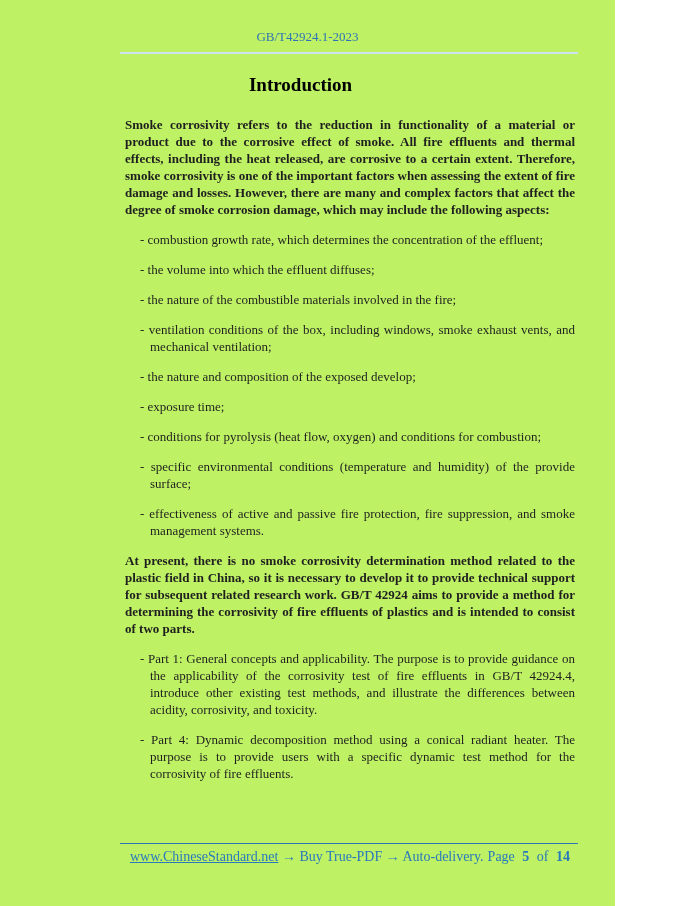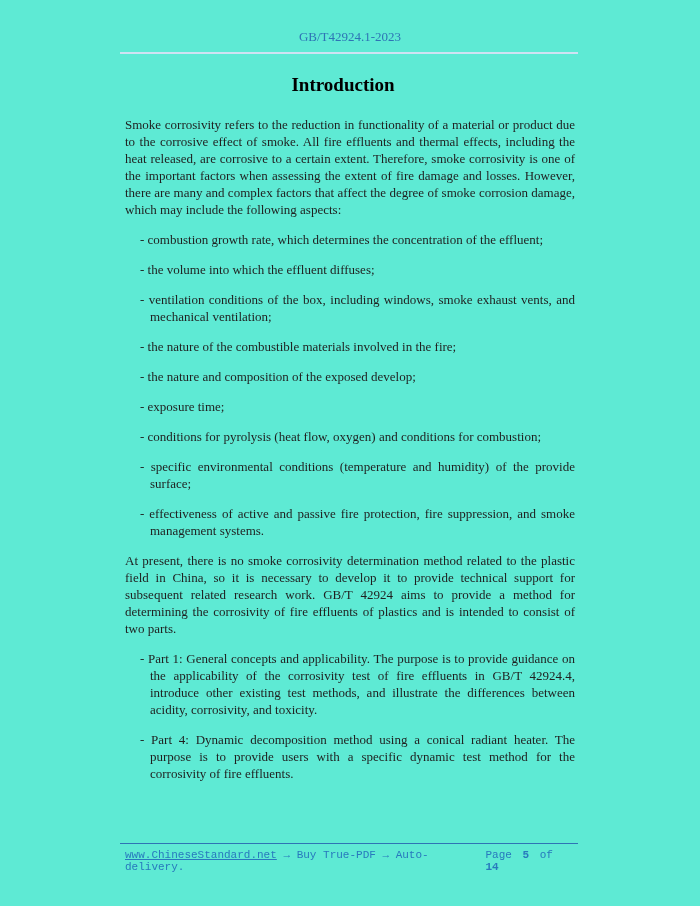--- a/index.html
+++ b/index.html
@@ -1,21 +1,21 @@
 <!DOCTYPE html>
 <html><head>
 <meta charset="utf-8">
 <style>
   * { margin: 0; padding: 0; box-sizing: border-box; }
   html, body { background: #ffffff; }
   .page {
     position: relative;
-    width: 700px;
+    width: 615px;
     height: 906px;
-    background: #5eead4;
+    background: #bef264;
     overflow: hidden;
     font-family: "Liberation Serif", "DejaVu Serif", serif;
     color: #1f1f1f;
   }
   .header-text {
     position: absolute;
     top: 29px; left: 0; right: 0;
     text-align: center;
     font-size: 13px;
     color: #2e74b5;
@@ -35,21 +35,21 @@
     color: #000000;
   }
   .content {
     position: absolute;
     top: 116px; left: 125px;
     width: 450px;
     font-size: 13px;
     line-height: 17px;
     text-align: justify;
   }
-  .para { margin-bottom: 13px; }
+  .para { margin-bottom: 13px; font-weight: bold; }
   .bullet {
     margin-bottom: 13px;
     padding-left: 25px;
     text-indent: -10px;
   }
   .note {
     margin-top: 0px;
     font-size: 11.5px;
     line-height: 21px;
     text-align: left;
@@ -58,24 +58,24 @@
     position: absolute;
     top: 843px; left: 120px;
     width: 458px; height: 1px;
     background: #2e74b5;
   }
   .footer {
     position: absolute;
     top: 849px; left: 125px;
     width: 450px;
     display: flex;
-    justify-content: flex-start;
+    justify-content: center;
     align-items: baseline;
-    font-family: Liberation Mono, monospace;
-    font-size: 11px;
+    font-family: Liberation Serif, serif;
+    font-size: 14px;
     color: #2879bd;
   }
   .footer a, .footer .link {
     color: #2879bd;
     text-decoration: underline;
     cursor: pointer;
   }
   .footer .page-indicator span { margin-left: 4px; }
   .footer .bold { font-weight: bold; }
 </style>
@@ -88,22 +88,22 @@
   <div class="header-rule"></div>
 
   <div class="page-title">Introduction</div>
 
   <div class="content">
 
     <div class="para">Smoke corrosivity refers to the reduction in functionality of a material or product due to the corrosive effect of smoke. All fire effluents and thermal effects, including the heat released, are corrosive to a certain extent. Therefore, smoke corrosivity is one of the important factors when assessing the extent of fire damage and losses. However, there are many and complex factors that affect the degree of smoke corrosion damage, which may include the following aspects:</div>
 
     <div class="bullet">- combustion growth rate, which determines the concentration of the effluent;</div>
     <div class="bullet">- the volume into which the effluent diffuses;</div>
+    <div class="bullet">- the nature of the combustible materials involved in the fire;</div>
     <div class="bullet">- ventilation conditions of the box, including windows, smoke exhaust vents, and mechanical ventilation;</div>
-    <div class="bullet">- the nature of the combustible materials involved in the fire;</div>
     <div class="bullet">- the nature and composition of the exposed develop;</div>
     <div class="bullet">- exposure time;</div>
     <div class="bullet">- conditions for pyrolysis (heat flow, oxygen) and conditions for combustion;</div>
     <div class="bullet">- specific environmental conditions (temperature and humidity) of the provide surface;</div>
     <div class="bullet">- effectiveness of active and passive fire protection, fire suppression, and smoke management systems.</div>
 
     <div class="para">At present, there is no smoke corrosivity determination method related to the plastic field in China, so it is necessary to develop it to provide technical support for subsequent related research work. GB/T 42924 aims to provide a method for determining the corrosivity of fire effluents of plastics and is intended to consist of two parts.</div>
 
     <div class="bullet">- Part 1: General concepts and applicability. The purpose is to provide guidance on the applicability of the corrosivity test of fire effluents in GB/T 42924.4, introduce other existing test methods, and illustrate the differences between acidity, corrosivity, and toxicity.</div>
     <div class="bullet">- Part 4: Dynamic decomposition method using a conical radiant heater. The purpose is to provide users with a specific dynamic test method for the corrosivity of fire effluents.</div>

